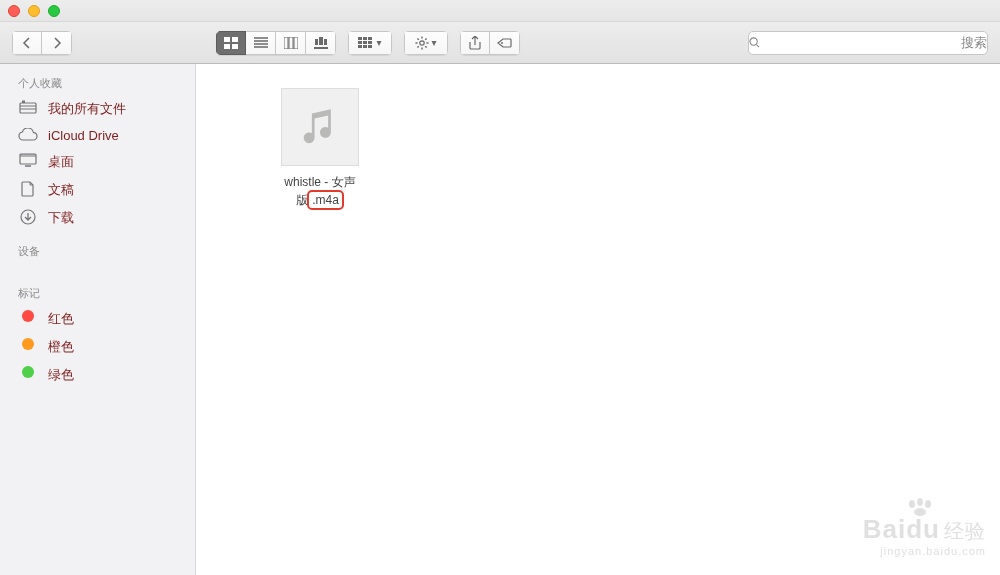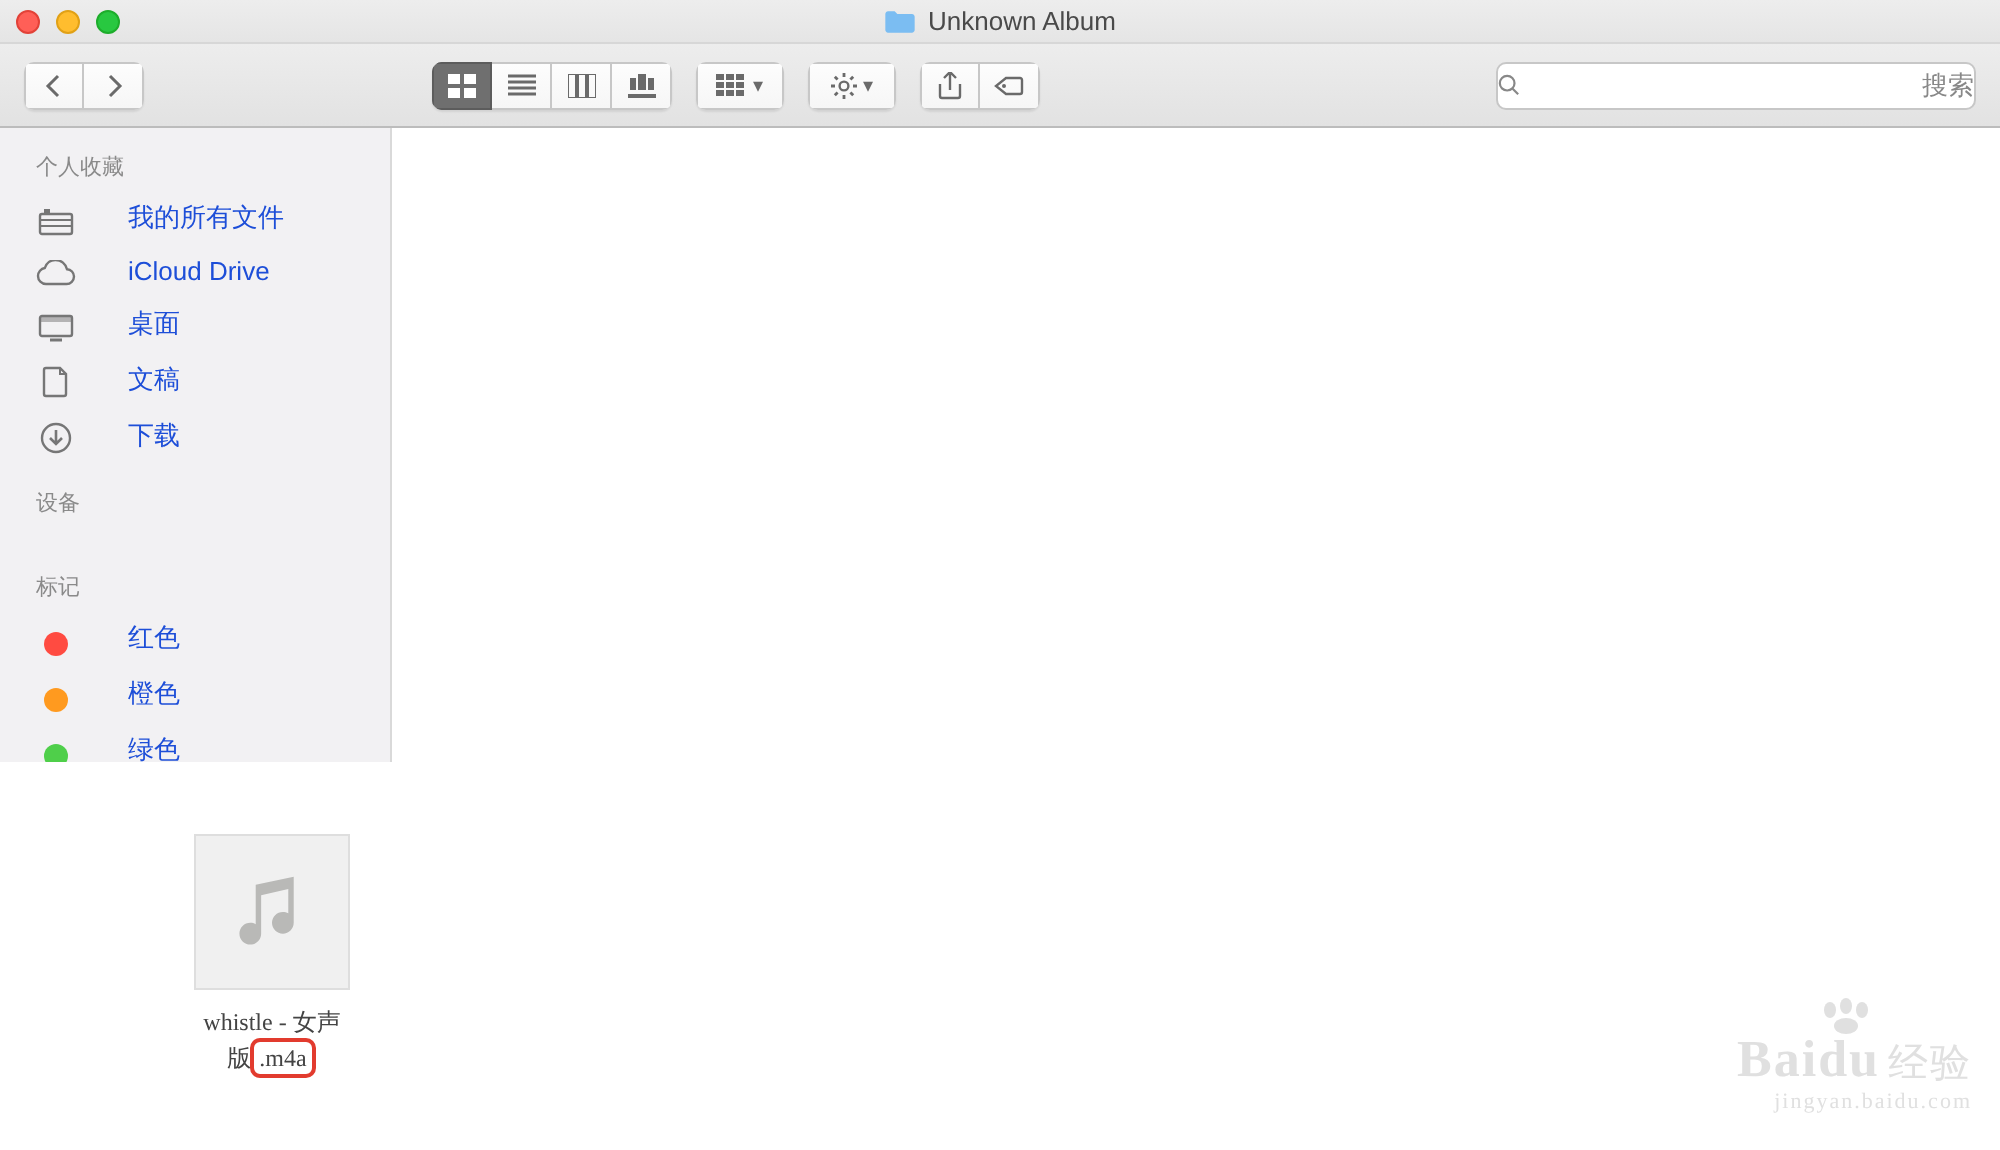--- a/index.html
+++ b/index.html
@@ -60,42 +60,42 @@
 .btn-chev { font-size: 10px; margin-left: 2px; color: #6a6a6a; }
 .search {
   margin-left: auto;
   width: 240px; height: 24px;
   border: 1px solid #c7c7c7;
   border-radius: 5px;
   background: #fff;
   display: flex; align-items: center; justify-content: space-between;
   gap: 6px; color: #888;
 }
-.body { display: flex; height: calc(575px - 64px); flex-direction: column; }
+.body { display: flex; height: calc(575px - 64px); }
 .sidebar {
   width: 196px;
   background: #f2f1f3;
   border-right: 1px solid #d9d9d9;
   padding: 8px 0;
   overflow-y: auto;
 }
 .sb-header {
   font-size: 11px;
   color: #8a8a8a;
   padding: 4px 18px;
 }
 .sb-item {
-  display: flex; align-items: flex-end; gap: 26px;
+  display: flex; align-items: flex-start; gap: 10px;
   padding: 5px 18px;
-  color: #1d4ed8;
+  color: #7f1d1d;
 }
 .sb-item .sb-icon { width: 20px; display: flex; justify-content: center; color: #767676; }
 .sb-item svg { display: block; }
 .tag-dot { width: 12px; height: 12px; border-radius: 50%; }
-.content { flex: 1; position: relative; padding: 36px; font-family: Liberation Serif, serif; }
+.content { flex: 1; position: relative; padding: 24px; }
 .file-item { width: 120px; text-align: center; }
 .file-thumb {
   width: 78px; height: 78px; margin: 0 auto 8px;
   background: #f0f0f0;
   border: 1px solid #dedede;
   display: flex; align-items: center; justify-content: center;
   color: #b9b9b7;
 }
 .file-label { font-size: 12px; color: #444; line-height: 1.35; }
 .file-ext-highlight {
@@ -117,26 +117,20 @@
 .watermark .wm-sub { font-size: 11px; letter-spacing: 1px; }
 </style>
 </head>
 <body>
 
 <div class="titlebar">
   <div class="traffic">
     <div class="tl tl-close"></div>
     <div class="tl tl-min"></div>
     <div class="tl tl-max"></div>
-  </div>
-  <div class="title-center">
-    <svg class="folder-icon" viewBox="0 0 24 18">
-        <path fill="#7bbdf2" d="M1 3c0-1 1-2 2-2h5l2 2h11c1 0 2 1 2 2v10c0 1-1 2-2 2H3c-1 0-2-1-2-2V3z"></path>
-      </svg>
-    <span>Unknown Album</span>
   </div>
 </div>
 
 <div class="toolbar">
   <div class="seg-group">
     <div class="seg-btn">
       <svg width="10" height="12" viewBox="0 0 10 12">
           <path d="M7 1L2 6l5 5" fill="none" stroke="currentColor" stroke-width="1.5"></path>
         </svg>
     </div>

